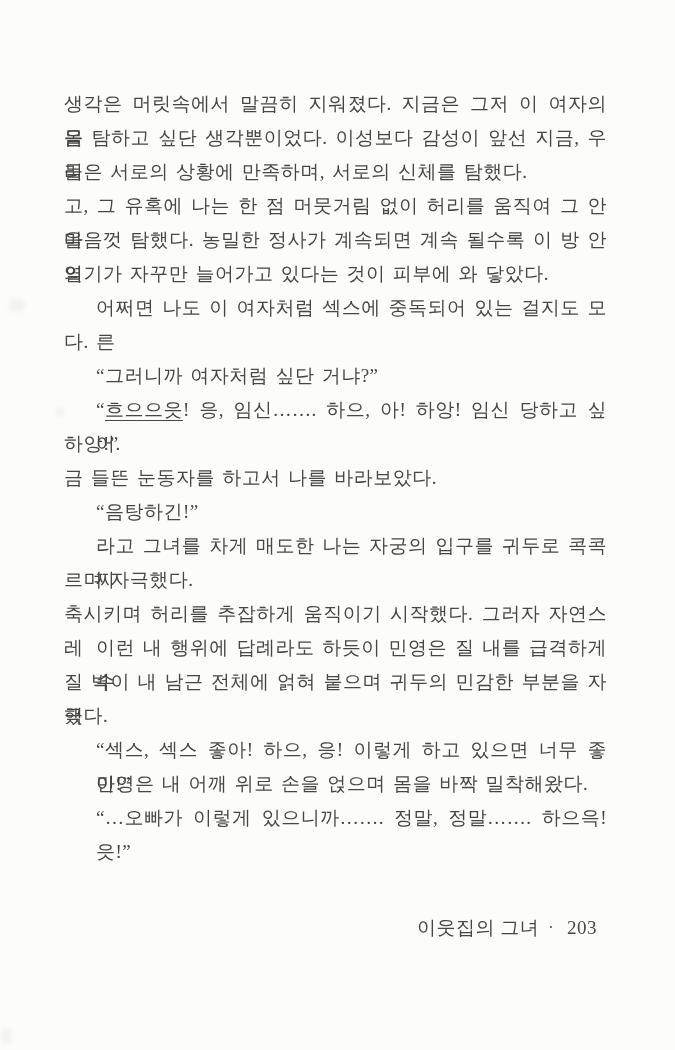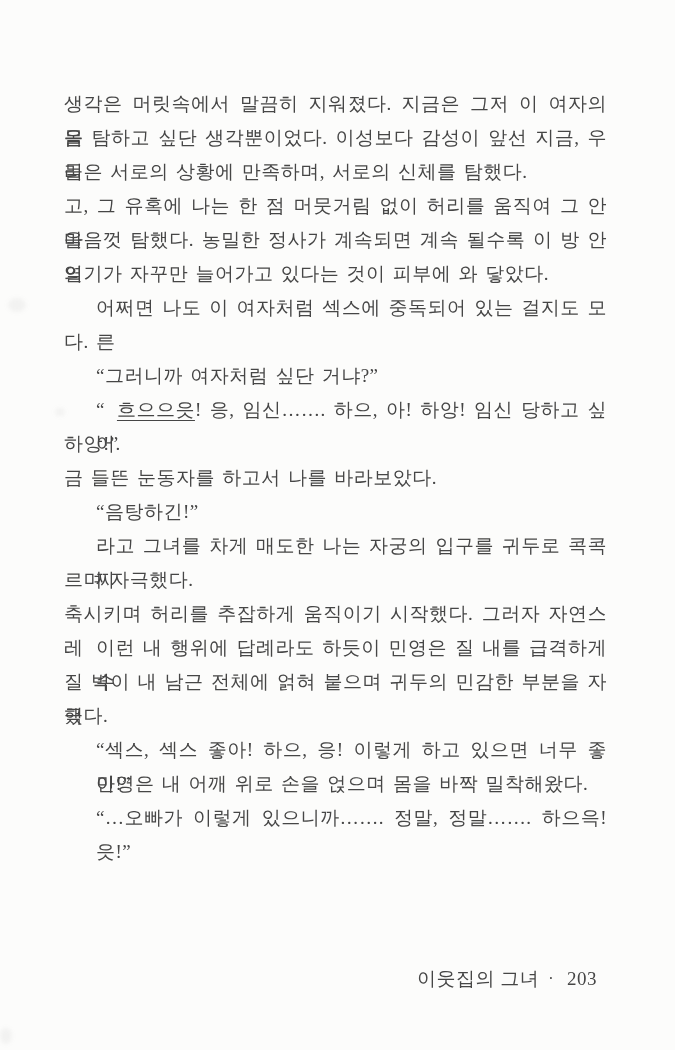--- a/index.html
+++ b/index.html
@@ -35,26 +35,25 @@
   .line.just {
     text-align-last: justify;
   }
   .line.indent {
     padding-left: 32px;
   }
   .u {
     text-decoration: underline;
     text-underline-offset: 4px;
     text-decoration-thickness: 1px;
-    margin-left: 12px;
   }
   .footer {
     position: absolute;
     left: 54px;
-    top: 966px;
+    top: 915px;
     width: 543px;
     text-align: right;
     font-size: 19px;
     line-height: 26px;
     letter-spacing: 0.5px;
   }
   .footer .sep {
     margin: 0 13px 0 9px;
     font-size: 16px;
     vertical-align: 1px;

